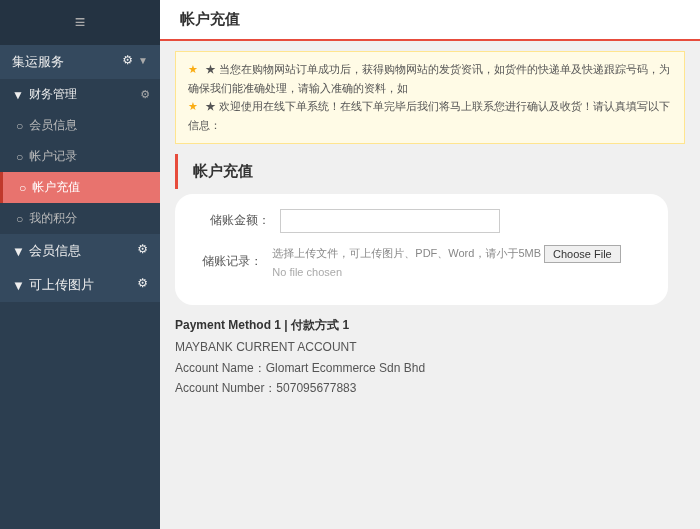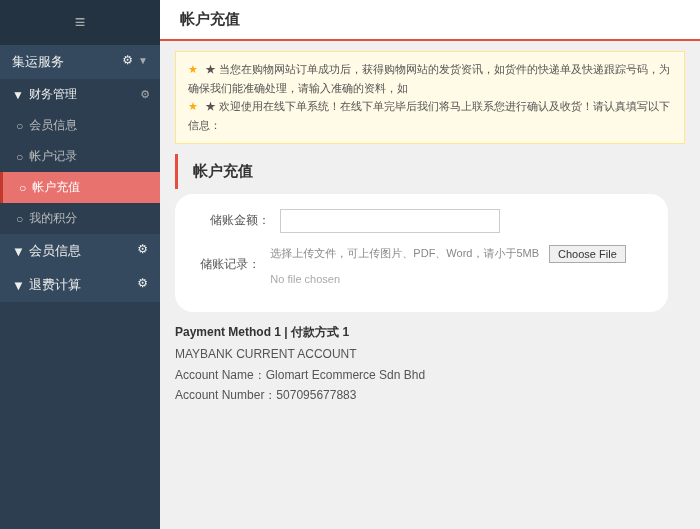--- a/index.html
+++ b/index.html
@@ -132,21 +132,21 @@
       border: 1px solid #ccc;
       padding: 4px 8px;
       font-size: 12px;
       width: 220px;
       outline: none;
     }
     .form-file-row {
       display: flex;
       align-items: center;
       flex-wrap: wrap;
-      gap: 10px;
+      gap: 3px;
     }
     .form-file-hint {
       font-size: 11px;
       color: #888;
     }
     .file-choose-btn {
       background: #f0f0f0;
       border: 1px solid #aaa;
       padding: 2px 8px;
       font-size: 11px;
@@ -239,21 +239,21 @@
     <div class="gear-settings">
       <span>▼</span>
       <span>会员信息</span>
     </div>
     <span style="font-size:12px;">⚙</span>
   </div>
 
   <div class="sidebar-group-title">
     <div class="gear-settings">
       <span>▼</span>
-      <span>退费计算</span>
+      <span>可上传图片</span>
     </div>
     <span style="font-size:12px;">⚙</span>
   </div>
 </div>
 
 <div class="main-content">
 
   <div class="page-header">
     <span>帐户充值</span>
   </div>

